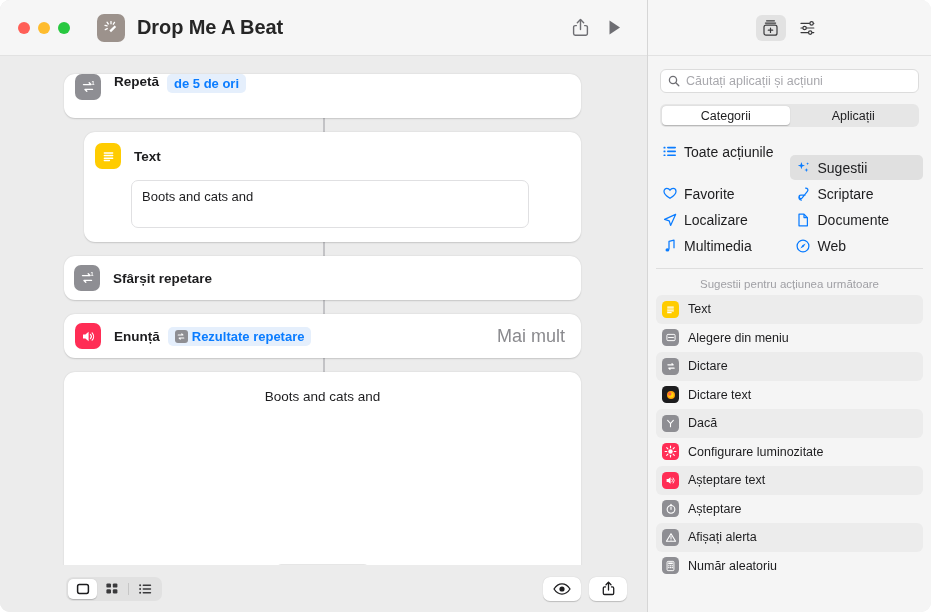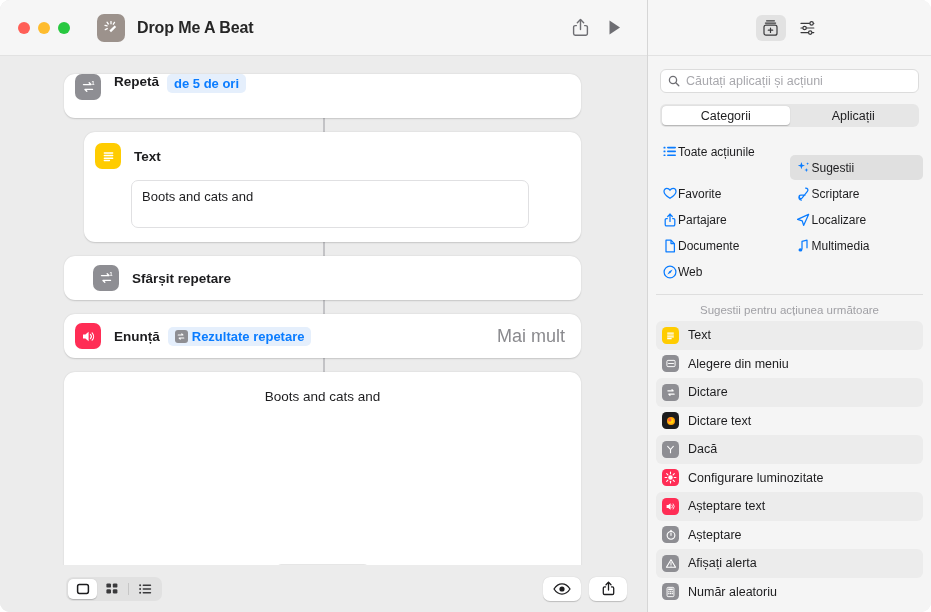--- a/index.html
+++ b/index.html
@@ -45,21 +45,21 @@
 
   .app-icon {
     width: 28px; height: 28px;
     border-radius: 7px;
     background: #9c928c;
     margin-left: 27px;
     display: flex; align-items: center; justify-content: center;
   }
   .app-title {
     margin-left: 12px;
-    font-size: 16px;
+    font-size: 20px;
     font-weight: bold;
     color: #262626;
     letter-spacing: -0.1px;
   }
   .title-spacer { flex: 1; }
   .tb-btn {
     width: 34px; height: 30px;
     display: flex; align-items: center; justify-content: center;
     cursor: default;
   }
@@ -148,21 +148,21 @@
     font-size: 13px;
     color: #1d1d1f;
     padding: 7px 10px;
     line-height: 18px;
   }
   .row-end {
     margin: 0 66px 0 64px;
     height: 44px;
     display: flex;
     align-items: center;
-    padding-left: 29px;
+    padding-left: 10px;
   }
   .row-speak {
     margin: 0 66px 0 64px;
     height: 44px;
     display: flex;
     align-items: center;
     padding-left: 11px;
   }
   .preview {
     margin: 0 66px 0 64px;
@@ -288,25 +288,25 @@
     margin: 12px 8px 0 8px;
     display: grid;
     grid-template-columns: 1fr 1fr;
     row-gap: 1px;
     padding-bottom: 10px;
     border-bottom: 1px solid #dedede;
   }
   .cat-item {
     display: flex;
     align-items: center;
-    gap: 1px;
+    gap: 7px;
     height: 25px;
     padding: 0 6px;
     border-radius: 5px;
-    font-size: 12px;
+    font-size: 14px;
     color: #1d1d1f;
   }
   .cat-item.sel { background: #e0e0e0; margin-top: 16px; }
   .cat-ic { width: 15px; display: flex; align-items: center; justify-content: center; flex: 0 0 15px; }
 
   .sugg-head {
     text-align: center;
     font-size: 11.5px;
     color: #a0a0a5;
     padding: 9px 0 5px 0;
@@ -597,32 +597,20 @@
         <span class="cat-ic">
           <svg width="13" height="14" viewBox="0 0 13 14">
             <path d="M8.6 1 C10.6 1 11.6 2.8 10.4 4.3 L5.2 10.8 C4.2 12.1 2 11.6 2 9.8 C2 8.7 2.9 8 3.9 8 L8 8" fill="none" stroke="#0a7cff" stroke-width="1.25" stroke-linecap="round"></path>
             <path d="M4.4 13 C2.4 13 1.4 11.2 2.6 9.7" fill="none" stroke="#0a7cff" stroke-width="1.25" stroke-linecap="round"></path>
           </svg>
         </span>
         <span>Scriptare</span>
       </div>
       <div class="cat-item">
         <span class="cat-ic">
-          <svg width="12" height="14" viewBox="0 0 12 14">
-            <g fill="none" stroke="#0a7cff" stroke-width="1.25" stroke-linecap="round" stroke-linejoin="round">
-              <path d="M6 1.2 L6 8.4"></path>
-              <path d="M3.7 3.5 L6 1.2 L8.3 3.5"></path>
-              <path d="M3.3 5.6 H2.4 A1.2 1.2 0 0 0 1.2 6.8 V11.6 A1.2 1.2 0 0 0 2.4 12.8 H9.6 A1.2 1.2 0 0 0 10.8 11.6 V6.8 A1.2 1.2 0 0 0 9.6 5.6 H8.7"></path>
-            </g>
-          </svg>
-        </span>
-        <span>Partajare</span>
-      </div>
-      <div class="cat-item">
-        <span class="cat-ic">
           <svg width="14" height="14" viewBox="0 0 14 14">
             <path d="M12.6 1.4 L1.6 6.4 L6.2 7.8 L7.6 12.4 Z" fill="none" stroke="#0a7cff" stroke-width="1.25" stroke-linejoin="round"></path>
           </svg>
         </span>
         <span>Localizare</span>
       </div>
       <div class="cat-item">
         <span class="cat-ic">
           <svg width="12" height="14" viewBox="0 0 12 14">
             <path d="M2 1.2 H7 L10.4 4.6 V12.8 H2 Z" fill="none" stroke="#0a7cff" stroke-width="1.25" stroke-linejoin="round"></path>

